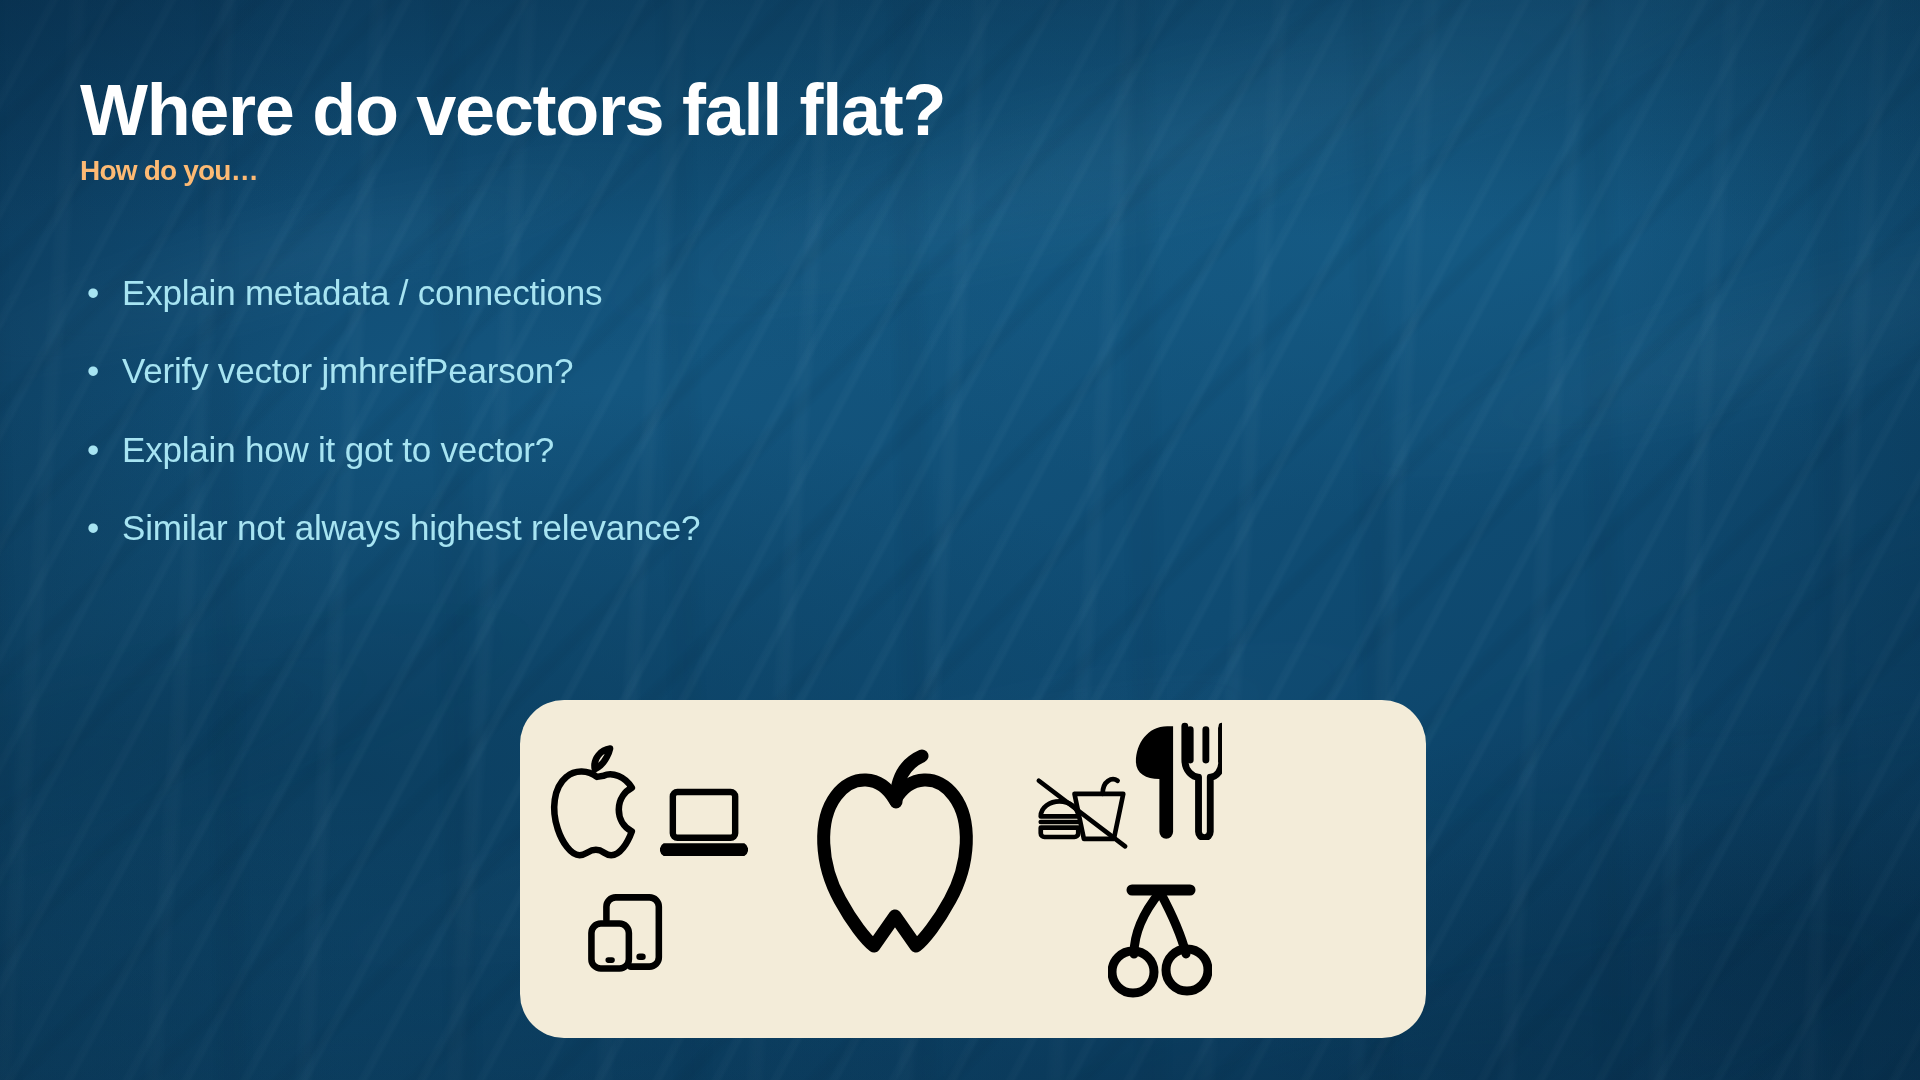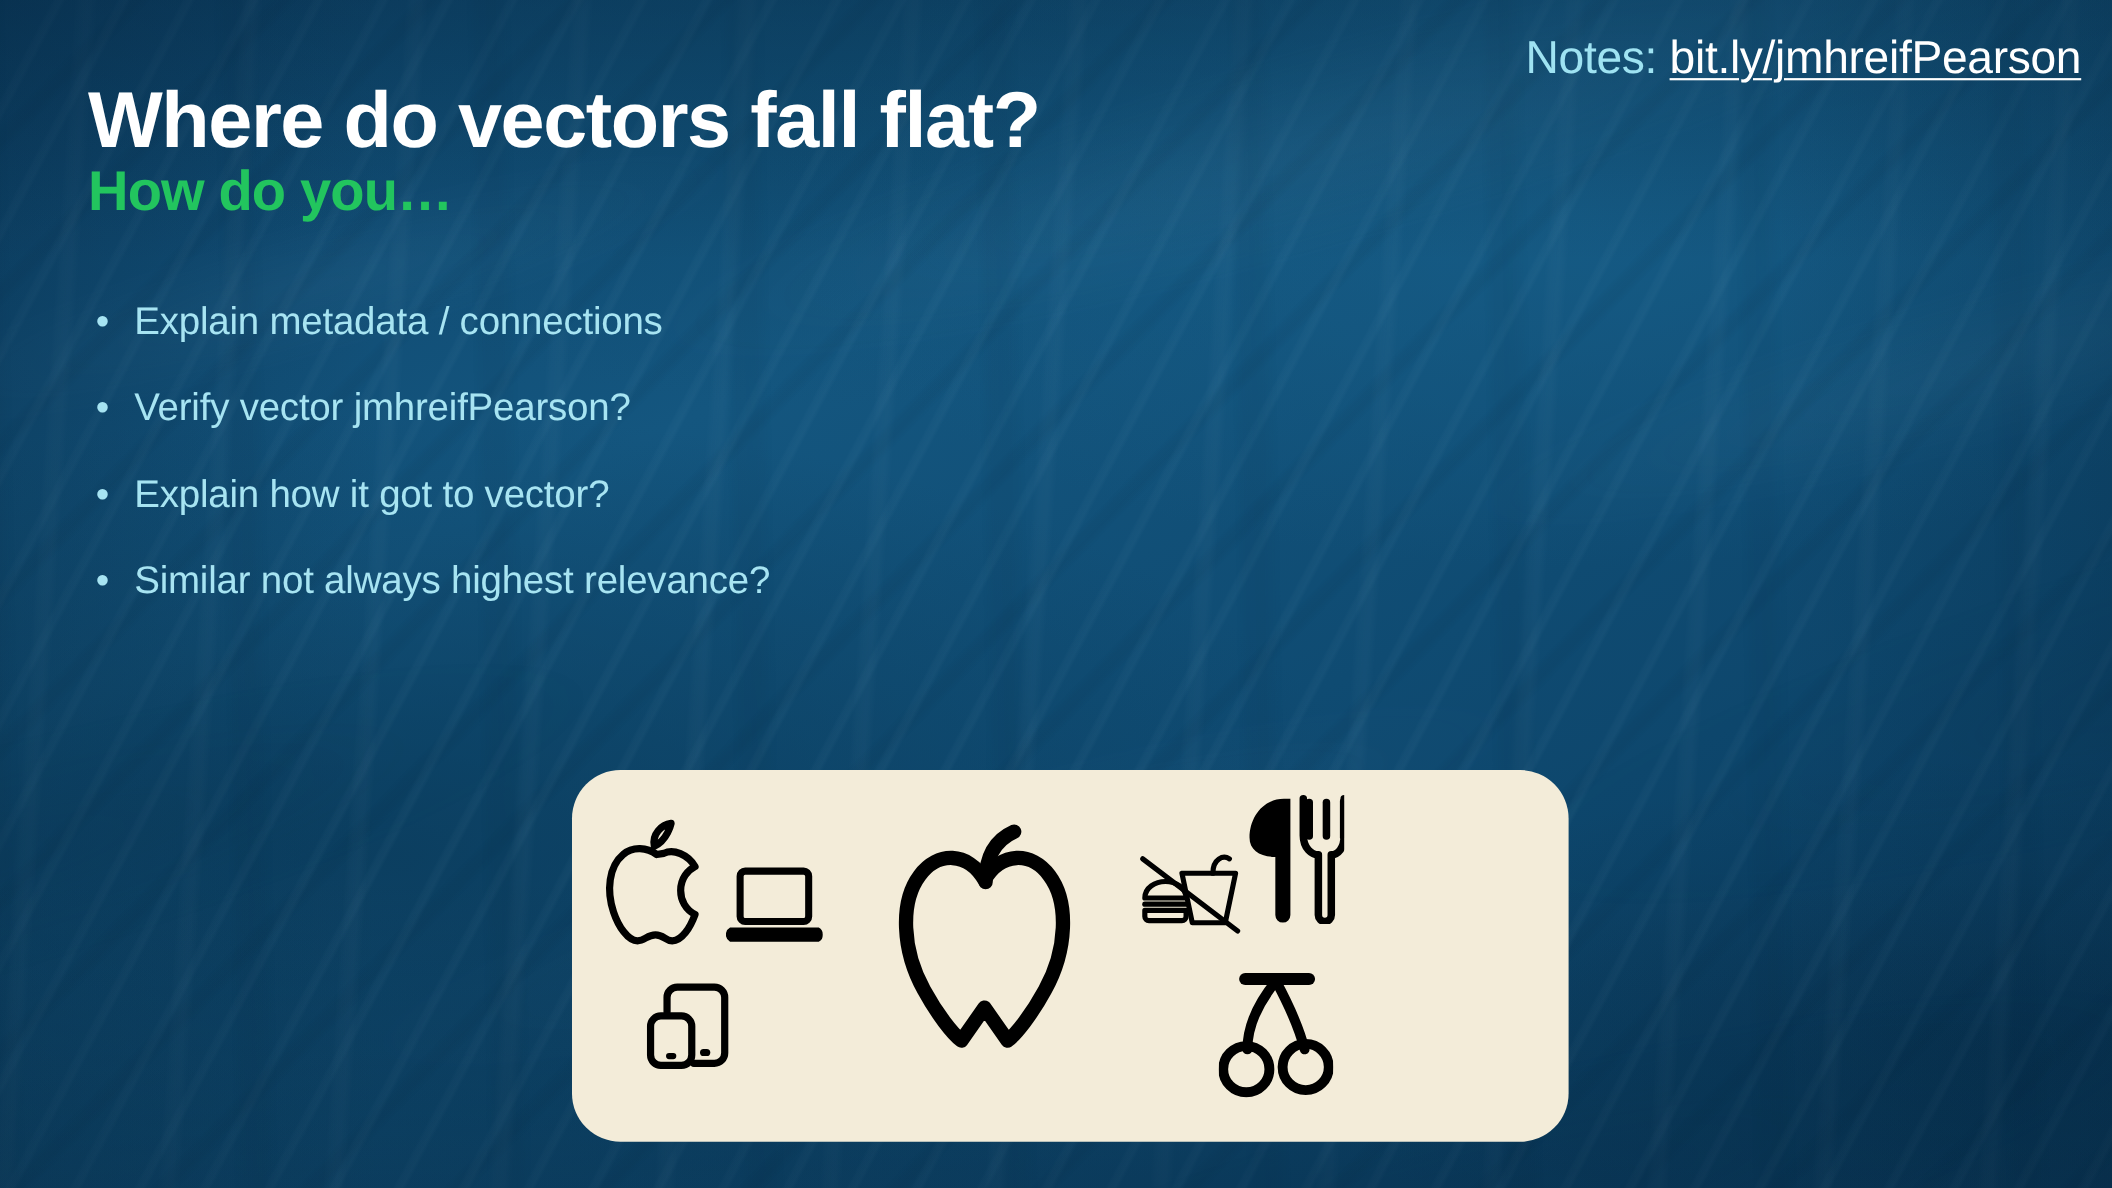--- a/index.html
+++ b/index.html
@@ -109,24 +109,24 @@
     left:80px; top:72px;
     font-size:72px;
     font-weight:bold;
     color:#FFFFFF;
     letter-spacing:-1.3px;
     line-height:1.08;
     z-index:5;
   }
   .subtitle {
     position:absolute;
-    left:80px; top:146px;
-    font-size:51px;
+    left:80px; top:156px;
+    font-size:28px;
     font-weight:bold;
-    color:#22c55e;
+    color:#fdba74;
     letter-spacing:-0.8px;
     line-height:1.1;
     z-index:5;
   }
 
   
   .bullets {
     position:absolute;
     left:80px; top:272px;
     width:1100px;
@@ -181,23 +181,20 @@
 <body>
 
 <div id="slide">
 
   <div class="bg-base"></div>
   <div class="bg-streaks"></div>
   <div class="bg-streaks2"></div>
   <div class="bg-braids"></div>
   <div class="bg-vignette"></div>
 
-  <div class="notes">
-    <span class="notes-label">Notes: </span><a class="notes-link" href="#">bit.ly/jmhreifPearson</a>
-  </div>
 
   <h1 class="title">Where do vectors fall flat?</h1>
   <h2 class="subtitle">How do you…</h2>
 
   <ul class="bullets">
     <li class="bullet">
       <span class="bullet-dot">•</span>
       <span class="bullet-text">Explain metadata / connections</span>
     </li>
     <li class="bullet">

